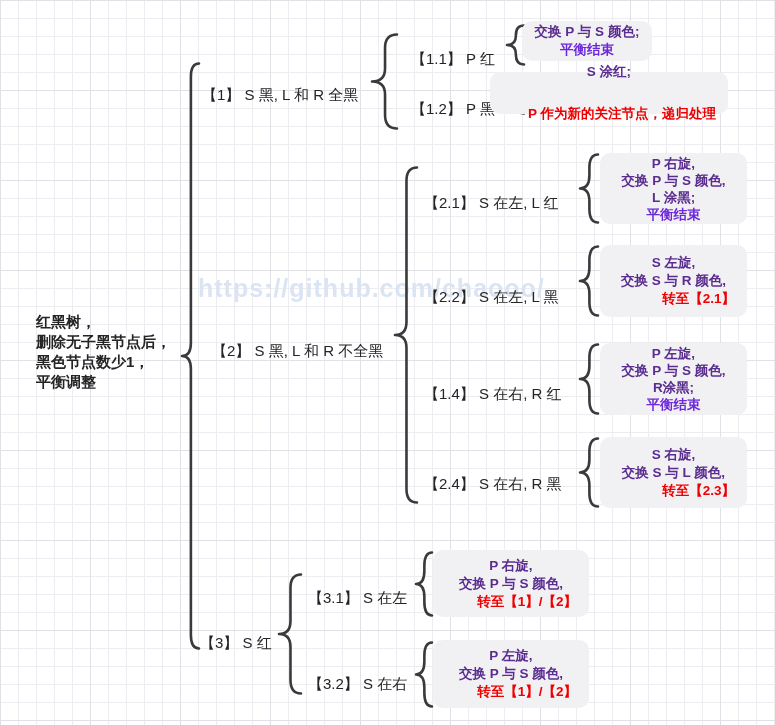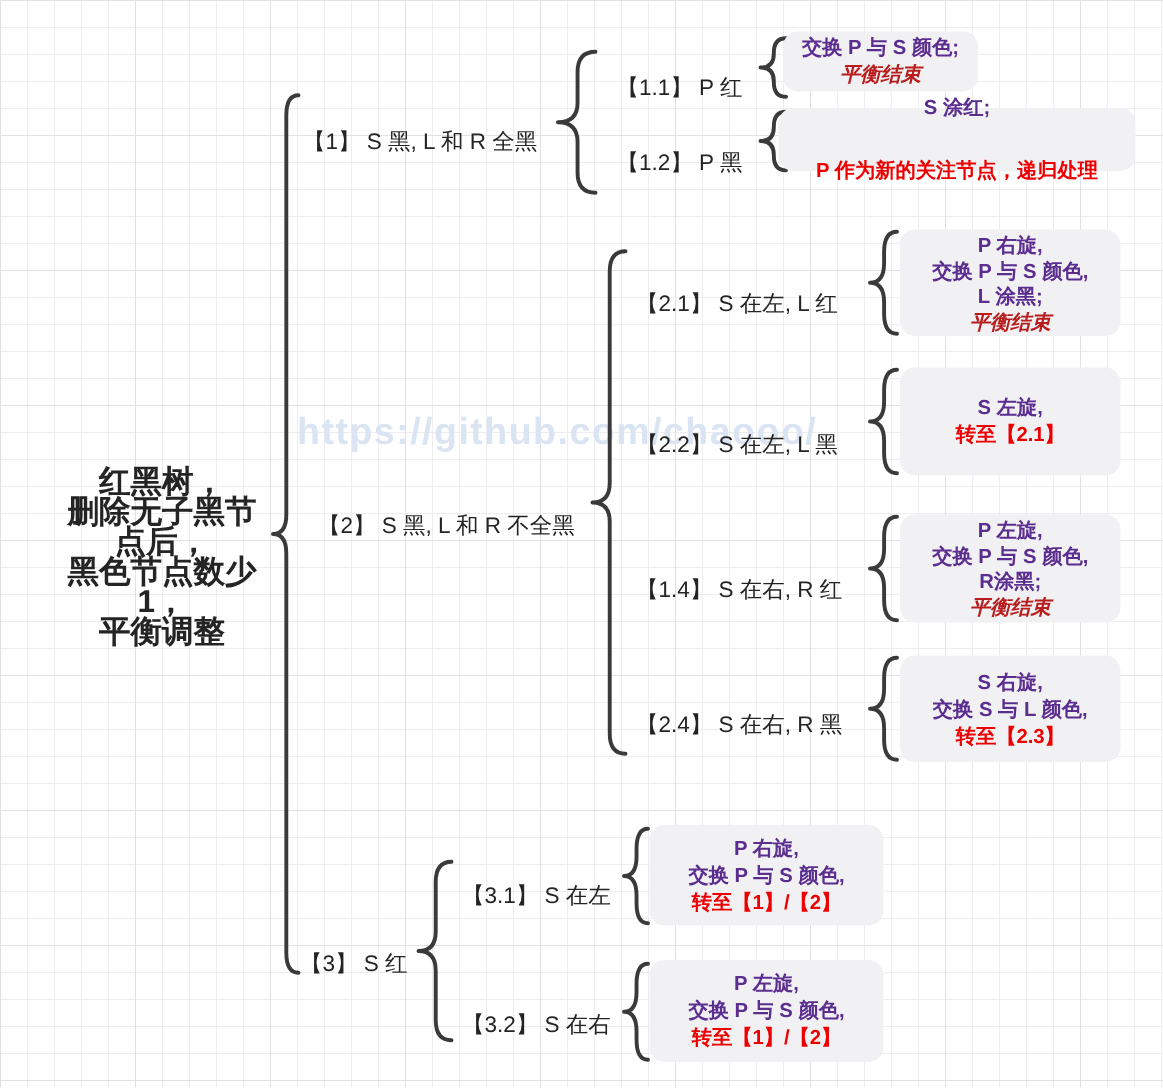--- a/index.html
+++ b/index.html
@@ -14,33 +14,33 @@
       linear-gradient(#ededf1 1px, transparent 1px),
       linear-gradient(90deg, #ededf1 1px, transparent 1px);
     background-size:90px 90px,90px 90px,18px 18px,18px 18px;
   }
   .node-label{
     position:absolute;height:22px;line-height:22px;
     font-size:15px;font-weight:normal;color:#242424;white-space:nowrap;margin-top:14px;
   }
   .root-text{
     position:absolute;left:36px;top:312px;width:144px;
-    font-size:21px;line-height:20px;font-weight:bold;color:#242424;
-    text-align:center;
+    font-size:15px;line-height:20px;font-weight:bold;color:#242424;
+    text-align:left;
   }
   .result-box{
     position:absolute;background:#f1f1f4;border-radius:10px;
     display:flex;flex-direction:column;justify-content:center;
     text-align:center;font-weight:bold;font-size:13.5px;line-height:17px;
     padding:3px 12px;box-sizing:border-box;
   }
   .result-box .rline{white-space:nowrap;}
   [data-color="purple"]{color:#5b2d8f;}
-  [data-color="green"]{color:#b91c1c;font-style:italic;}
-  [data-color="red"]{color:#ee0000;}
+  [data-color="green"]{color:#6d28d9;}
+  [data-color="red"]{color:#ee0000;text-align:right;}
   svg.brace{position:absolute;overflow:visible;}
   svg.brace path{fill:none;stroke:#3a3a3a;stroke-width:2.6;stroke-linecap:round;stroke-linejoin:round;}
   .watermark{
     position:absolute;left:198px;top:274px;
     font-size:25px;font-weight:bold;color:#dbe4f2;white-space:nowrap;
     letter-spacing:1px;user-select:none;
   }
 </style>
 </head>
 <body>
@@ -173,34 +173,35 @@
 <div class="node-label" style="left:424px;top:459px;">【2.4】 S 在右, R 黑</div>
 <div class="node-label" style="left:200px;top:618px;">【3】 S 红</div>
 <div class="node-label" style="left:308px;top:573px;">【3.1】 S 在左</div>
 <div class="node-label" style="left:308px;top:659px;">【3.2】 S 在右</div>
 
 <div class="result-box" style="left:522px;top:21px;width:130px;height:40px;line-height:18px;">
   <div class="rline" data-color="purple">交换 P 与 S 颜色;</div>
   <div class="rline" data-color="green">平衡结束</div>
 </div>
 
-<div class="result-box" style="left:519px;top:72px;width:238px;height:42px;line-height:18px;gap:24px;">
+<div class="result-box" style="left:490px;top:72px;width:238px;height:42px;line-height:18px;gap:24px;">
   <div class="rline" data-color="purple">S 涂红;</div>
   <div class="rline" data-color="red">P 作为新的关注节点，递归处理</div>
 </div>
 
 <div class="result-box" style="left:600px;top:153px;width:147px;height:71px;">
   <div class="rline" data-color="purple">P 右旋,</div>
   <div class="rline" data-color="purple">交换 P 与 S 颜色,</div>
   <div class="rline" data-color="purple">L 涂黑;</div>
   <div class="rline" data-color="green">平衡结束</div>
 </div>
 
 <div class="result-box" style="left:600px;top:245px;width:147px;height:72px;line-height:18px;">
   <div class="rline" data-color="purple">S 左旋,</div>
+  <div class="rline" data-color="purple">交换 S 与 R 颜色,</div>
   <div class="rline" data-color="red">转至【2.1】</div>
 </div>
 
 <div class="result-box" style="left:600px;top:343px;width:147px;height:72px;">
   <div class="rline" data-color="purple">P 左旋,</div>
   <div class="rline" data-color="purple">交换 P 与 S 颜色,</div>
   <div class="rline" data-color="purple">R涂黑;</div>
   <div class="rline" data-color="green">平衡结束</div>
 </div>
 

